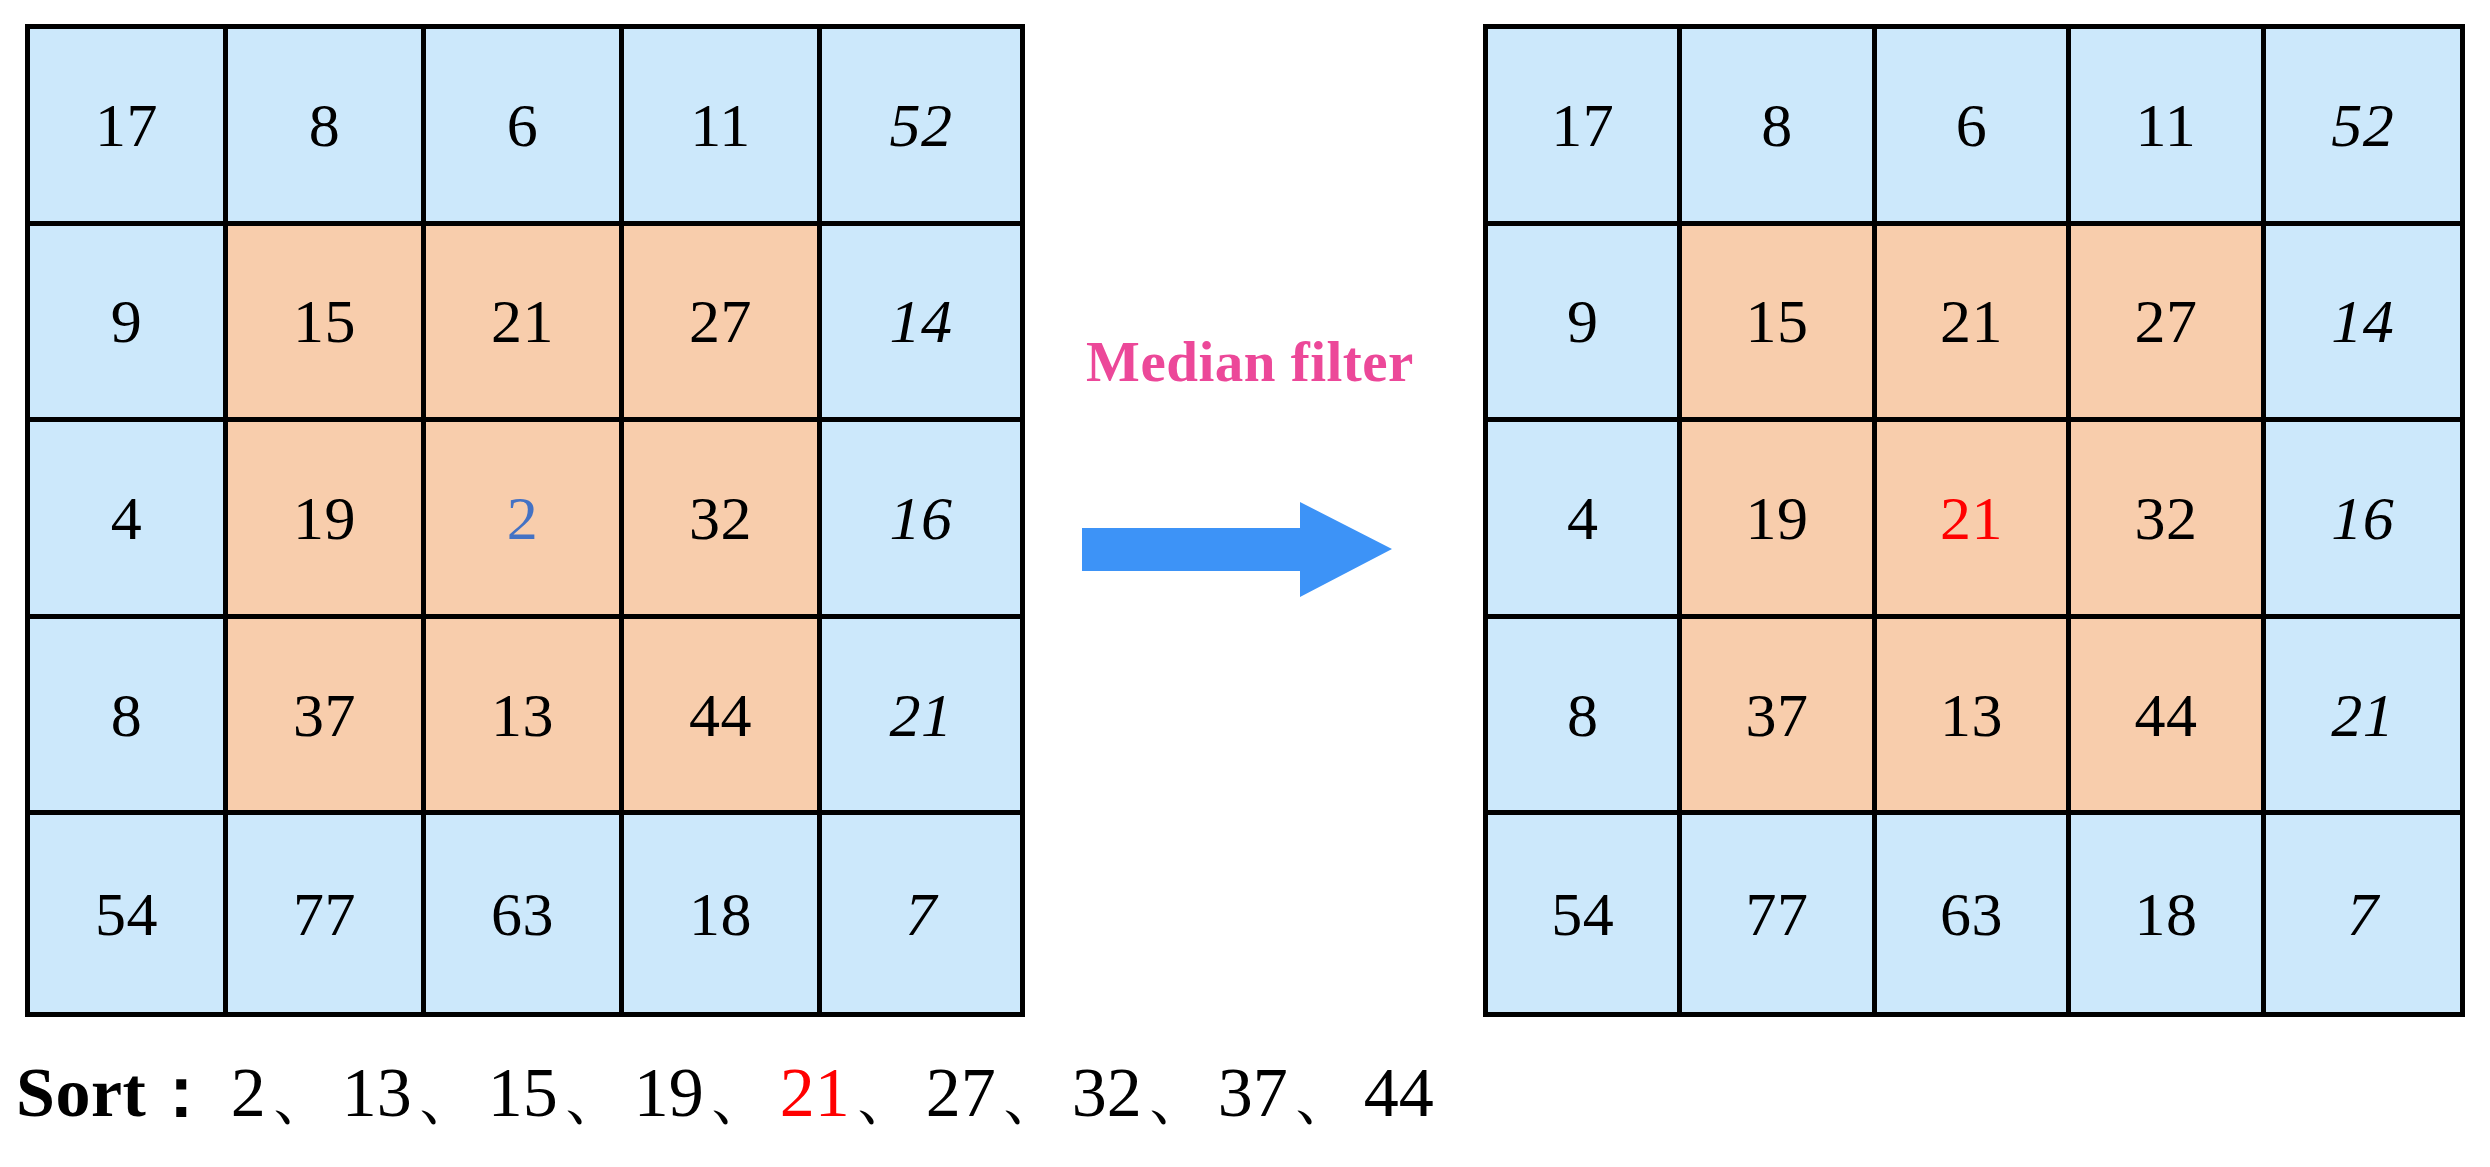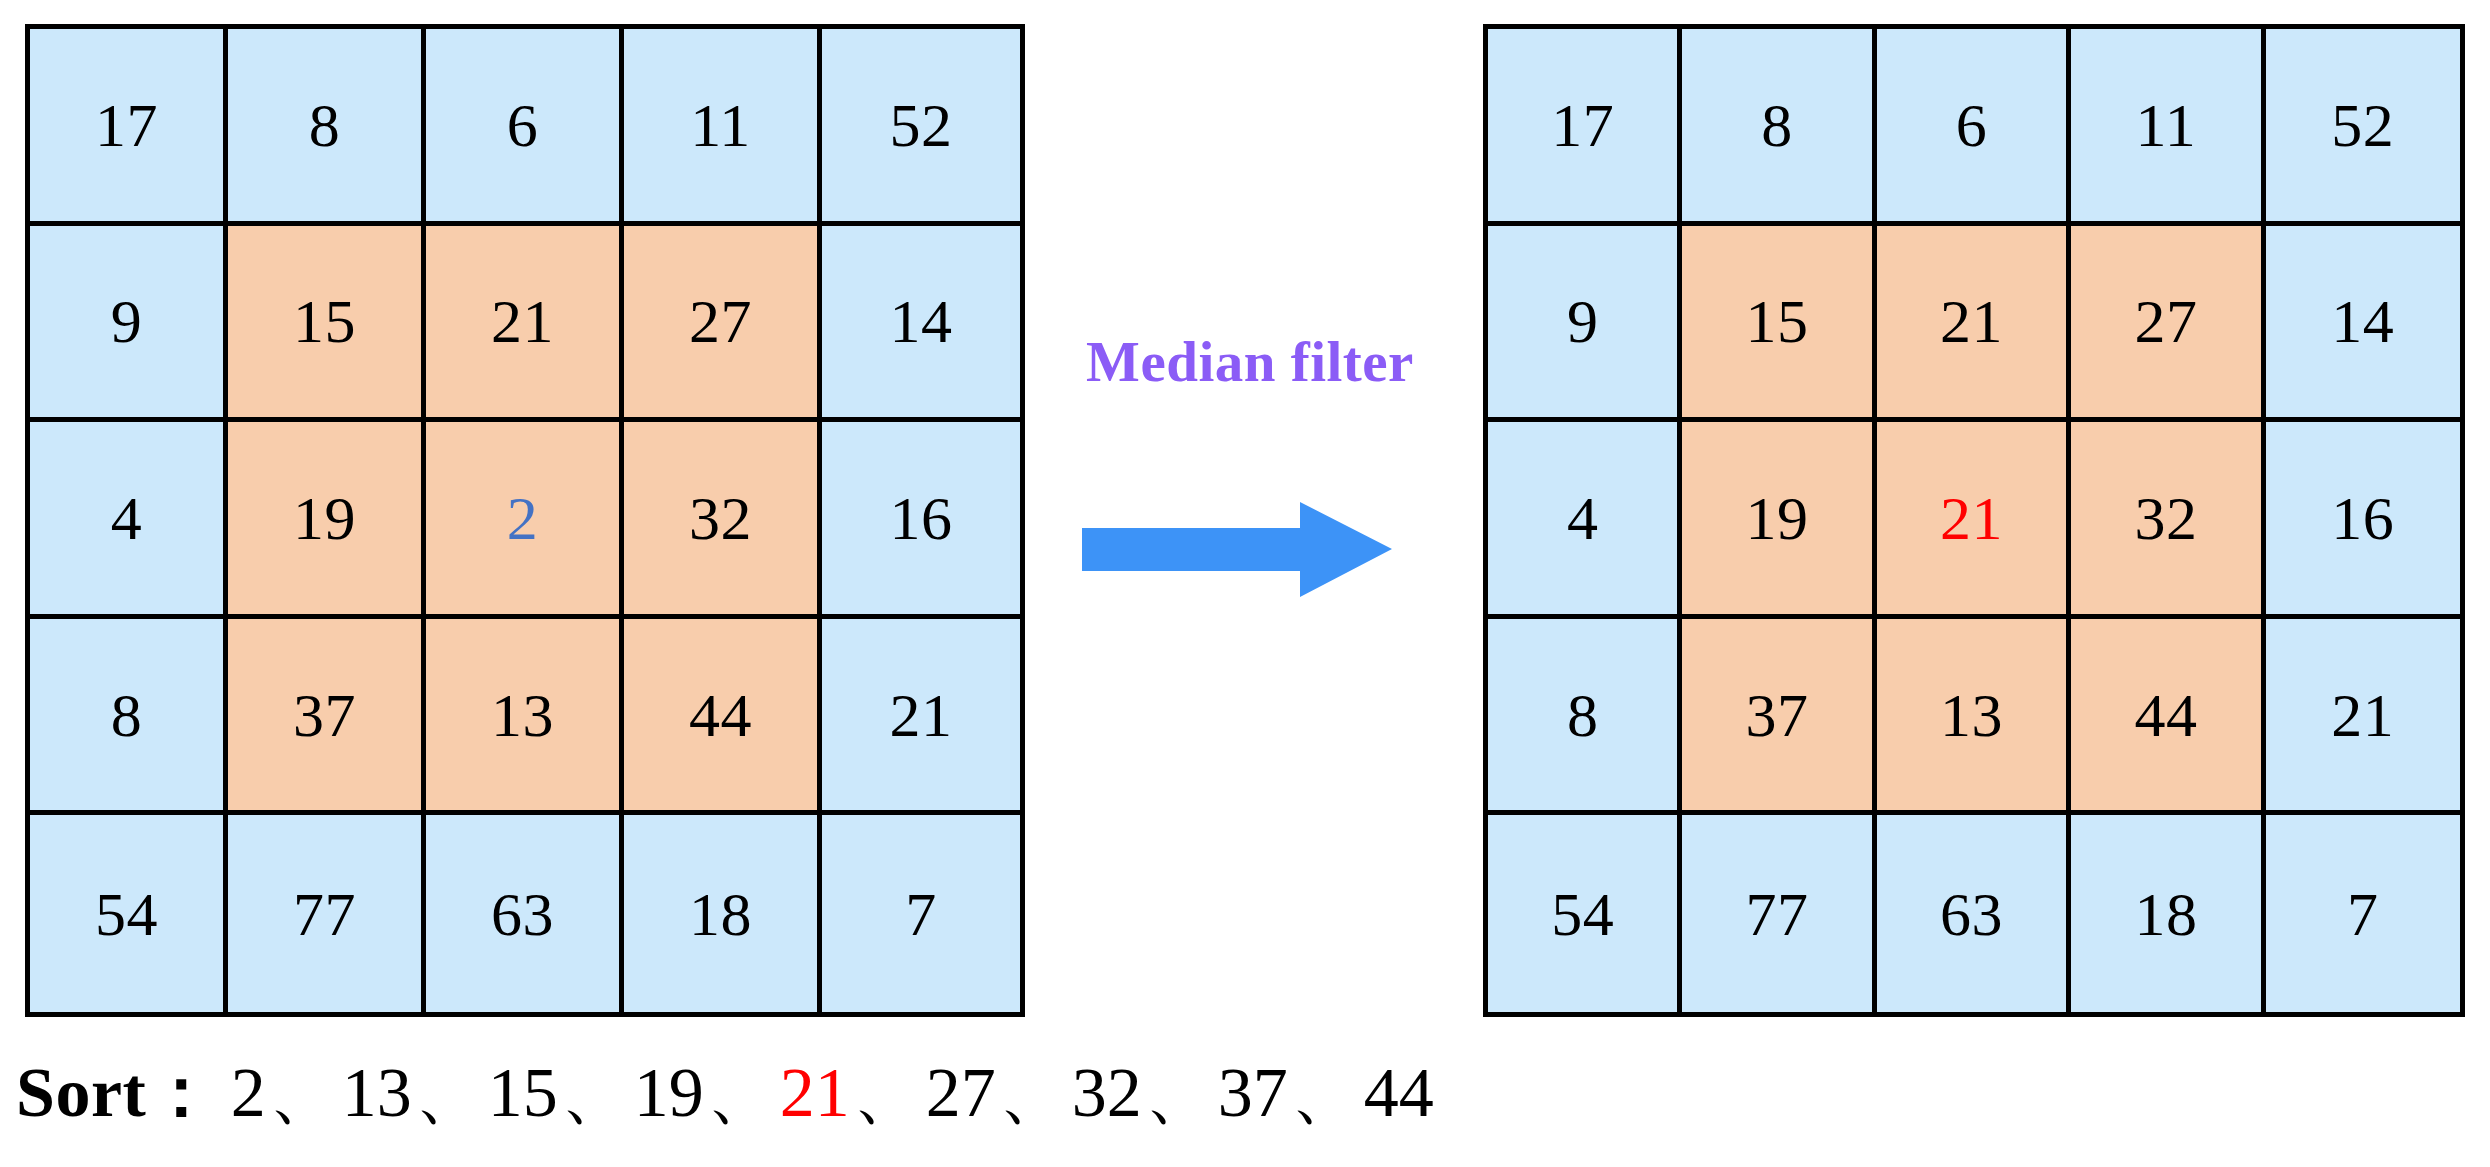--- a/index.html
+++ b/index.html
@@ -42,40 +42,40 @@
     align-items: center;
     justify-content: center;
     box-sizing: border-box;
     border-right: 5px solid #000000;
     border-bottom: 5px solid #000000;
     font-size: 62px;
     line-height: 1;
     color: #000000;
     letter-spacing: 0.5px;
   }
-  .cell.lastcol { border-right: none; }
+  .cell.lastcol { border-right: none; font-style: italic; }
   .cell.lastrow { border-bottom: none; }
 
   .cell.blue   { background: #cce8fb; }
   .cell.orange { background: #f8cdac; }
 
   .cell.accent-blue { color: #4472c4; }
   .cell.accent-red  { color: #ff0000; }
 
   
   .mid-label {
     position: absolute;
     left: 1035px;
     top: 315px;
     width: 430px;
     text-align: center;
     font-weight: bold;
     font-size: 57px;
     line-height: 1.22;
-    color: #8b5cf6;
+    color: #ec4899;
     letter-spacing: 0.5px;
   }
   .mid-label .ln { display: block; }
 
   .arrow-wrap {
     position: absolute;
     left: 1082px;
     top: 490px;
     width: 310px;
     height: 95px;

